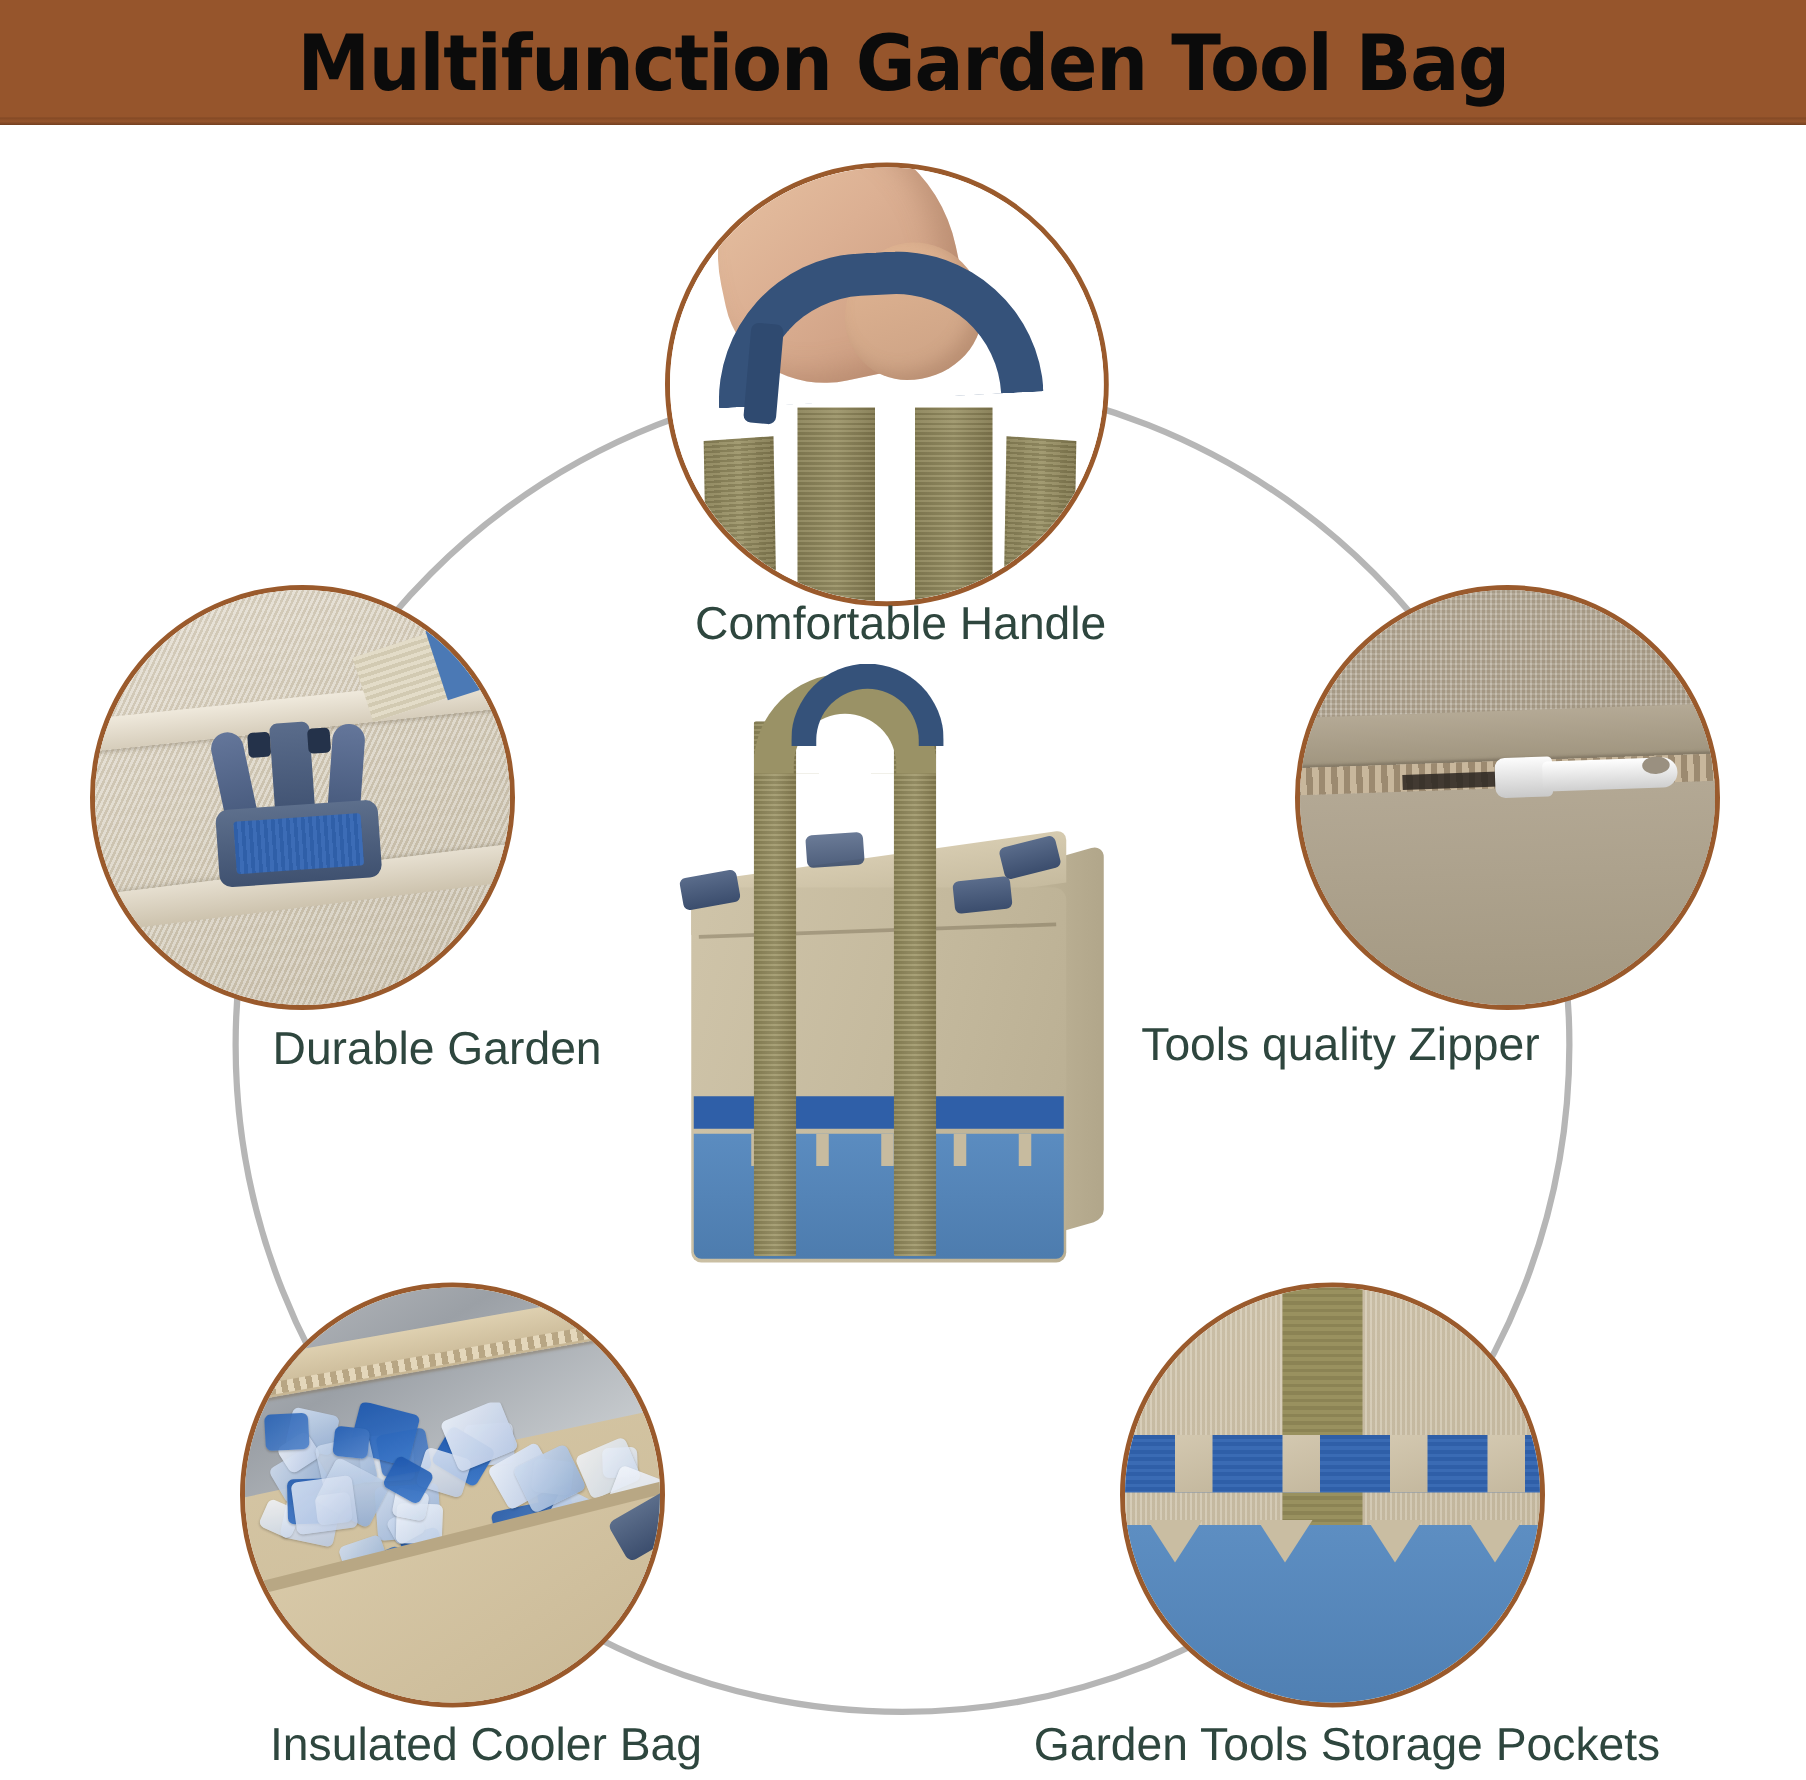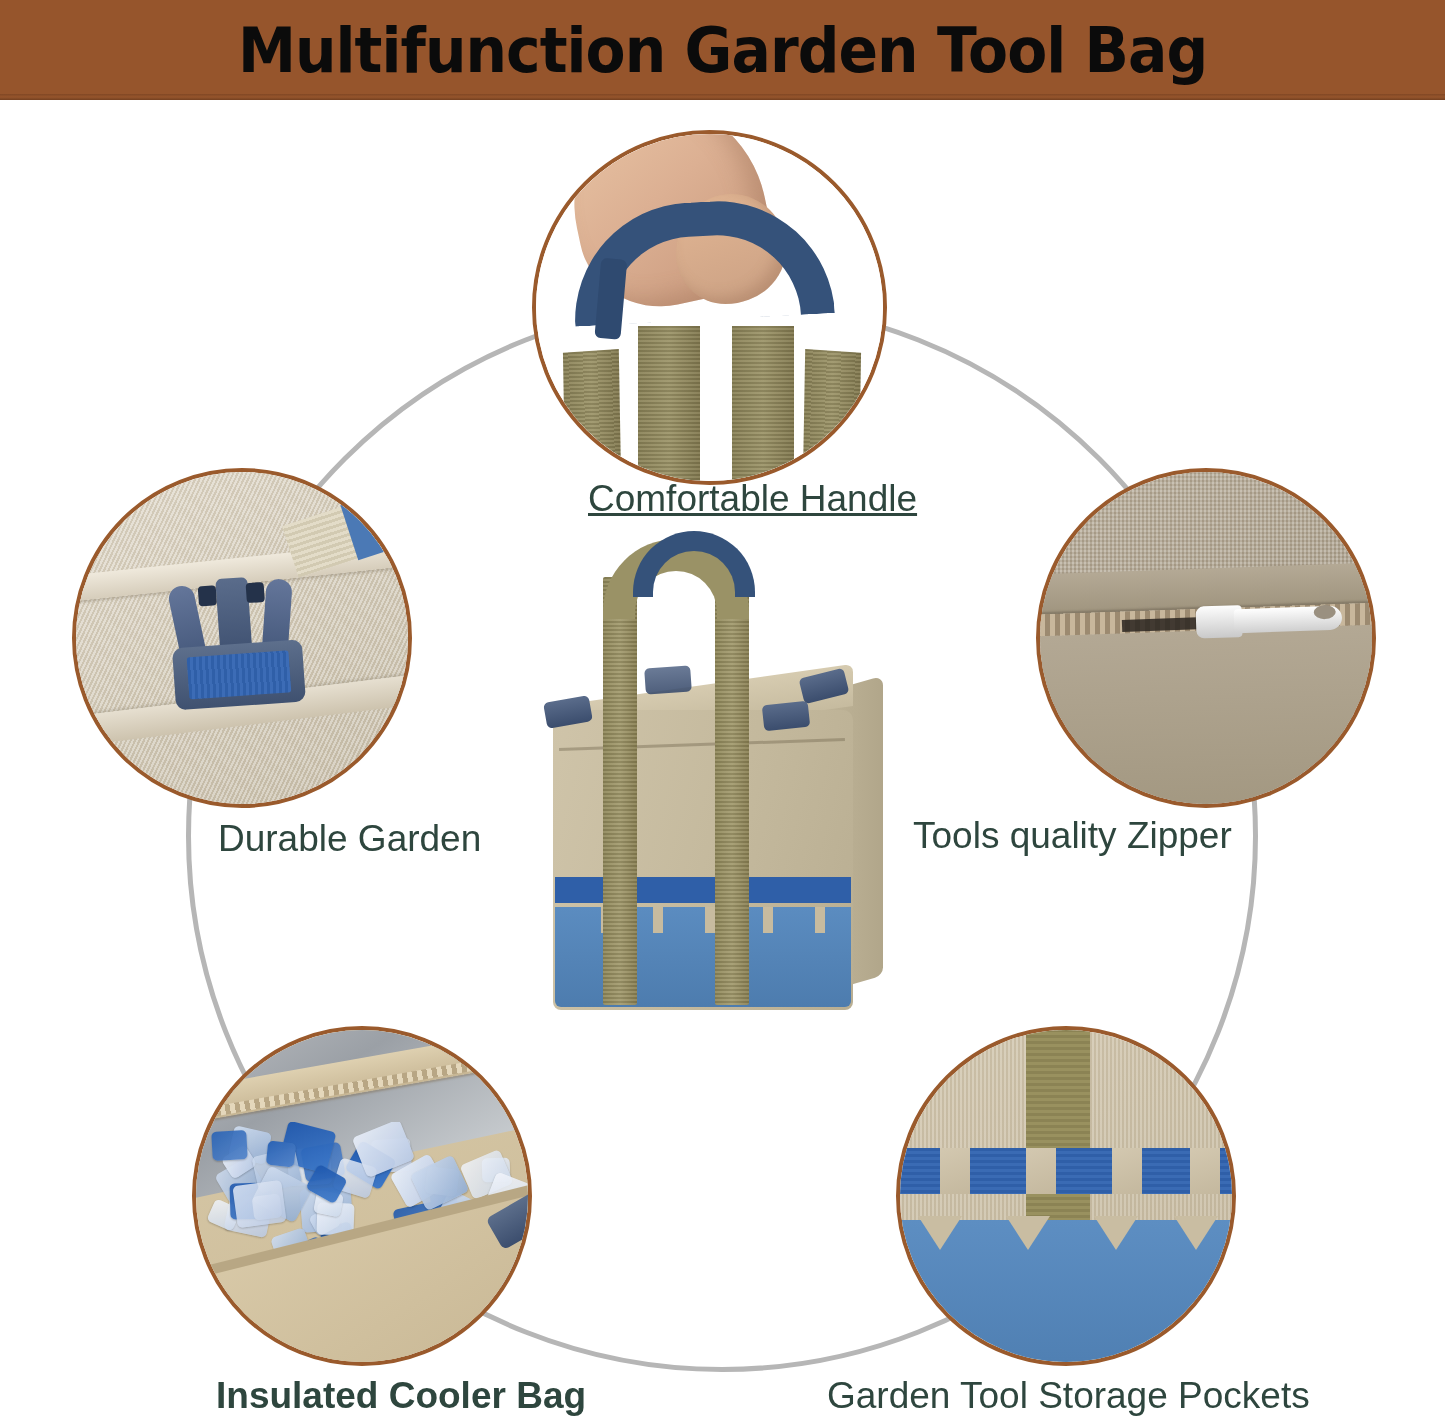--- a/index.html
+++ b/index.html
@@ -319,24 +319,24 @@
   }
   #bb1{left:20px;top:174px;transform:rotate(-10deg);}
   #bb2{left:238px;top:178px;transform:rotate(-6deg);}
   #bb3{left:276px;top:148px;transform:rotate(-14deg);}
   #bb4{left:120px;top:142px;transform:rotate(-4deg);opacity:.9;}
 
   
   .label{
     position:absolute;color:#2e463e;font-size:37px;white-space:nowrap;z-index:5;
   }
-  #l-handle{left:588px;top:478px;text-decoration:underline;}
+  #l-handle{left:556px;top:478px;}
   #l-buckle{left:218px;top:818px;}
   #l-zipper{left:913px;top:815px;}
-  #l-cooler{left:216px;top:1375px;font-weight:bold;}
+  #l-cooler{left:216px;top:1375px;}
   #l-pockets{left:827px;top:1375px;}
 </style>
 </head>
 <body>
 
 <div class="header-band">
   <div class="header-title">Multifunction Garden Tool Bag</div>
 </div>
 
 <div class="ring"></div>
@@ -449,21 +449,21 @@
   <div class="elastic-notch" style="left:40px"></div>
   <div class="elastic-notch" style="left:126px"></div>
   <div class="elastic-notch" style="left:212px"></div>
   <div class="elastic-notch" style="left:290px"></div>
   <div class="pocket-panel"></div>
   <div class="pocket-notch" style="left:18px"></div>
   <div class="pocket-notch" style="left:106px"></div>
   <div class="pocket-notch" style="left:194px"></div>
   <div class="pocket-notch" style="left:274px"></div>
 </div>
-<div class="label" id="l-pockets">Garden Tool Storage Pockets</div>
+<div class="label" id="l-pockets">Garden Tools Storage Pockets</div>
 
 <div class="product">
   <div class="bag-side"></div>
   <div class="bag-top"></div>
   <div class="bag-body"></div>
   <div class="flap-line"></div>
   <div class="pocket-blue"></div>
   <div class="bag-pdiv" style="left:76px"></div>
   <div class="bag-pdiv" style="left:128px"></div>
   <div class="bag-pdiv" style="left:180px"></div>

